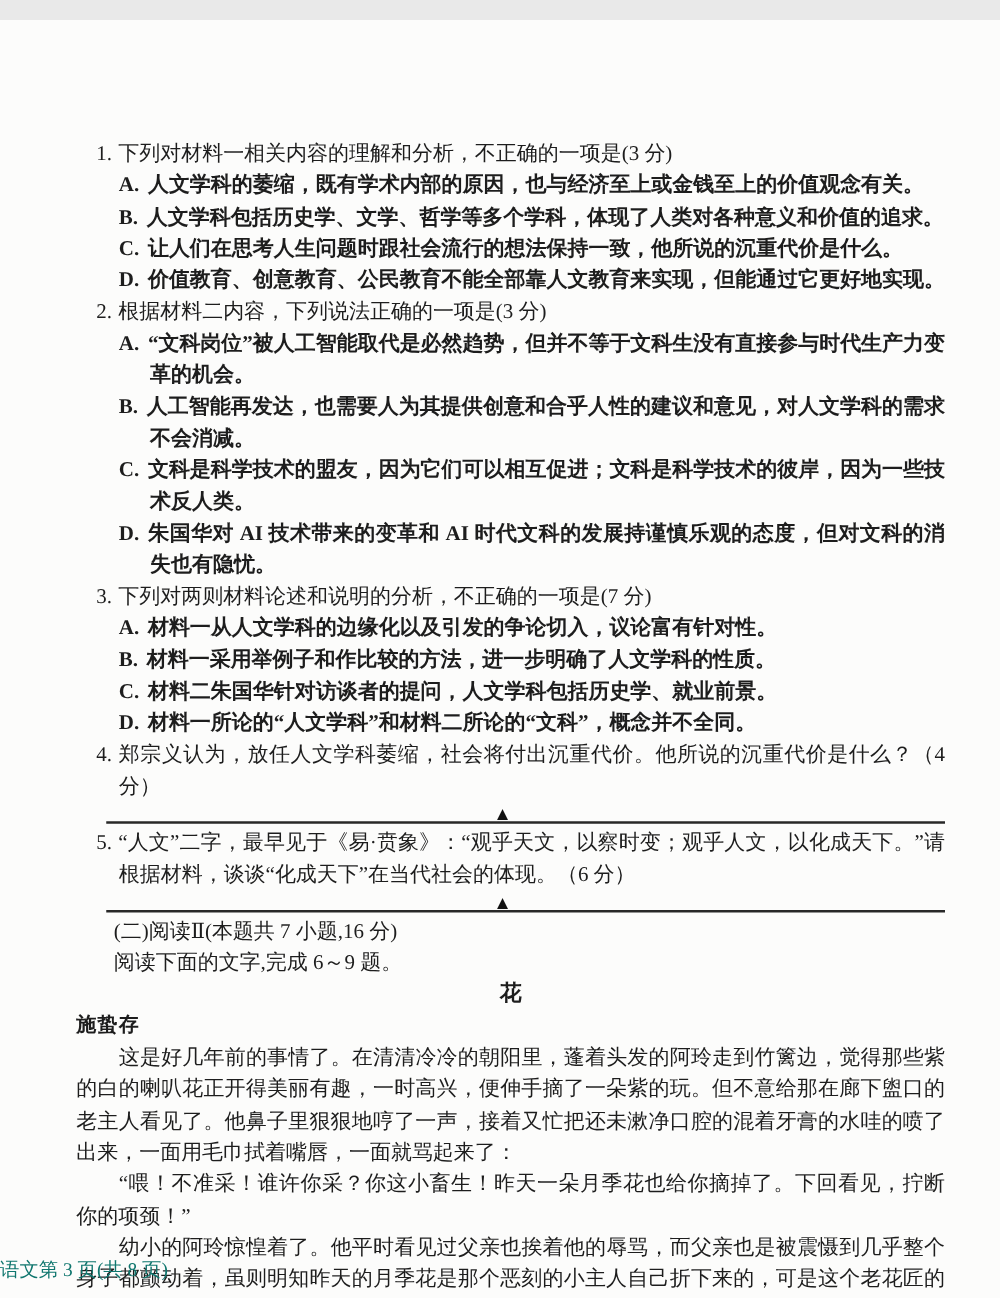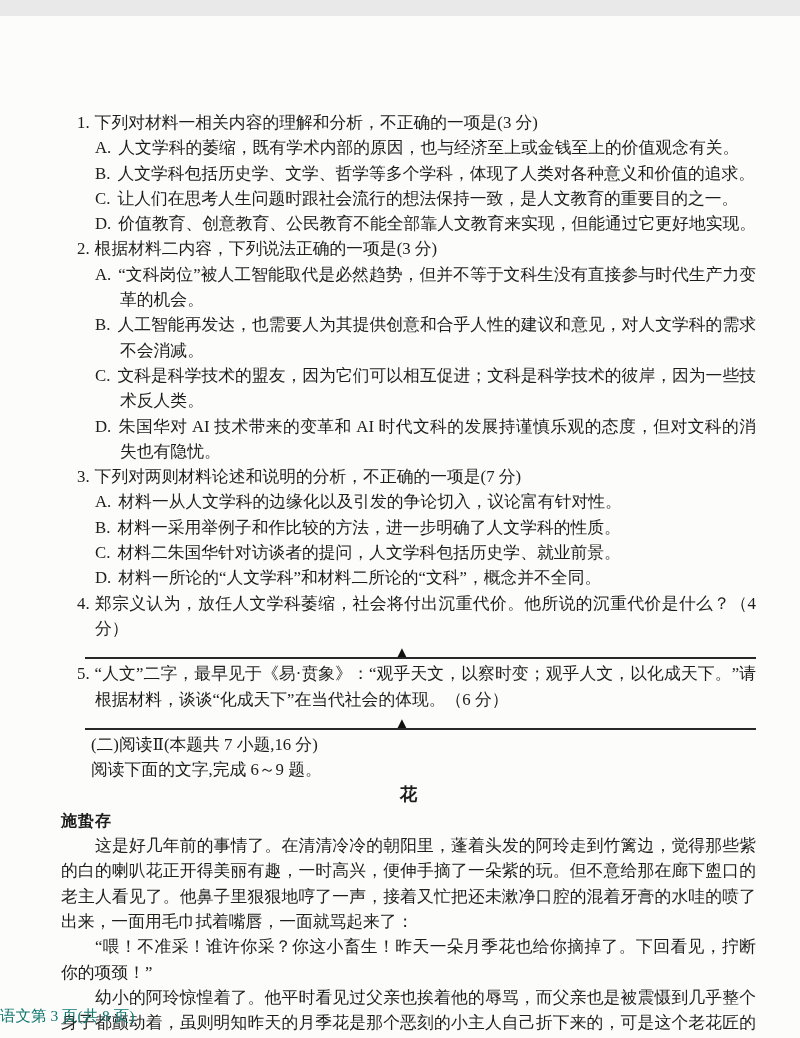--- a/index.html
+++ b/index.html
@@ -9,21 +9,21 @@
     font-family:"Liberation Serif","DejaVu Serif",serif;
     color:#1d1d1d;
   }
   .content{
     position:absolute;left:61px;top:94px;width:695px;
     font-size:16.8px;line-height:25.3px;text-align:justify;
     text-justify:inter-ideograph;
   }
   .stem{padding-left:34px;text-indent:-18px;}
   .qnum{margin-right:5px;}
-  .option{padding-left:59px;text-indent:-25px;}
+  .option{padding-left:59px;text-indent:-25px;font-weight:bold;}
   .olabel{margin-right:7px;}
   .answer-rule{
     height:15px;border-bottom:2.5px solid #282828;
     position:relative;margin:1px 0 2px 24px;
   }
   .tri{
     position:absolute;left:50%;bottom:-3px;margin-left:-26px;
     font-size:15px;line-height:1;color:#111;
   }
   .section-line{padding-left:30px;}
@@ -38,21 +38,21 @@
 </head>
 <body>
 
 <div class="page">
   <div class="content">
 
     <div>
       <div class="stem"><span class="qnum">1.</span><span>下列对材料一相关内容的理解和分析，不正确的一项是(3 分)</span></div>
       <div class="option"><span class="olabel">A.</span><span>人文学科的萎缩，既有学术内部的原因，也与经济至上或金钱至上的价值观念有关。</span></div>
       <div class="option"><span class="olabel">B.</span><span>人文学科包括历史学、文学、哲学等多个学科，体现了人类对各种意义和价值的追求。</span></div>
-      <div class="option"><span class="olabel">C.</span><span>让人们在思考人生问题时跟社会流行的想法保持一致，是人文教育的重要目的之一。</span></div>
+      <div class="option"><span class="olabel">C.</span><span>让人们在思考人生问题时跟社会流行的想法保持一致，他所说的沉重代价是什么。</span></div>
       <div class="option"><span class="olabel">D.</span><span>价值教育、创意教育、公民教育不能全部靠人文教育来实现，但能通过它更好地实现。</span></div>
     </div>
 
     <div>
       <div class="stem"><span class="qnum">2.</span><span>根据材料二内容，下列说法正确的一项是(3 分)</span></div>
       <div class="option"><span class="olabel">A.</span><span>“文科岗位”被人工智能取代是必然趋势，但并不等于文科生没有直接参与时代生产力变革的机会。</span></div>
       <div class="option"><span class="olabel">B.</span><span>人工智能再发达，也需要人为其提供创意和合乎人性的建议和意见，对人文学科的需求不会消减。</span></div>
       <div class="option"><span class="olabel">C.</span><span>文科是科学技术的盟友，因为它们可以相互促进；文科是科学技术的彼岸，因为一些技术反人类。</span></div>
       <div class="option"><span class="olabel">D.</span><span>朱国华对 AI 技术带来的变革和 AI 时代文科的发展持谨慎乐观的态度，但对文科的消失也有隐忧。</span></div>
     </div>

